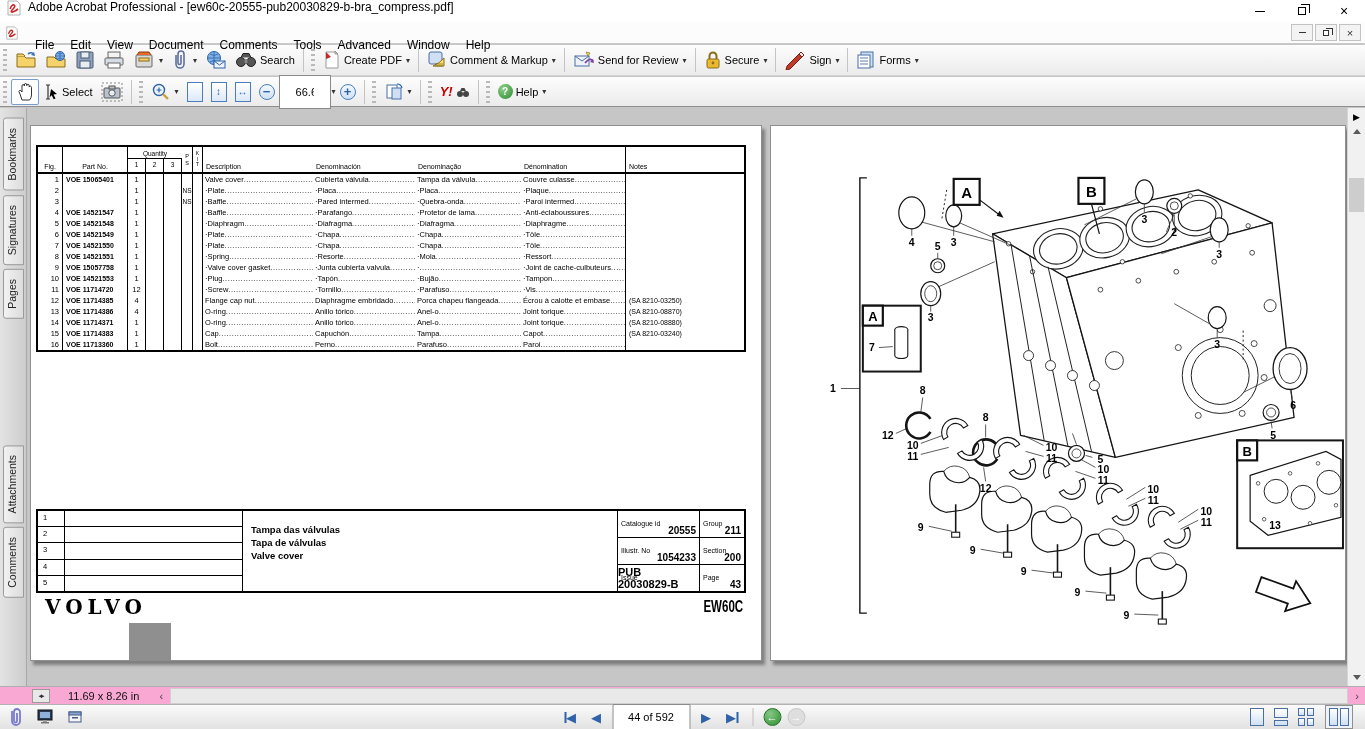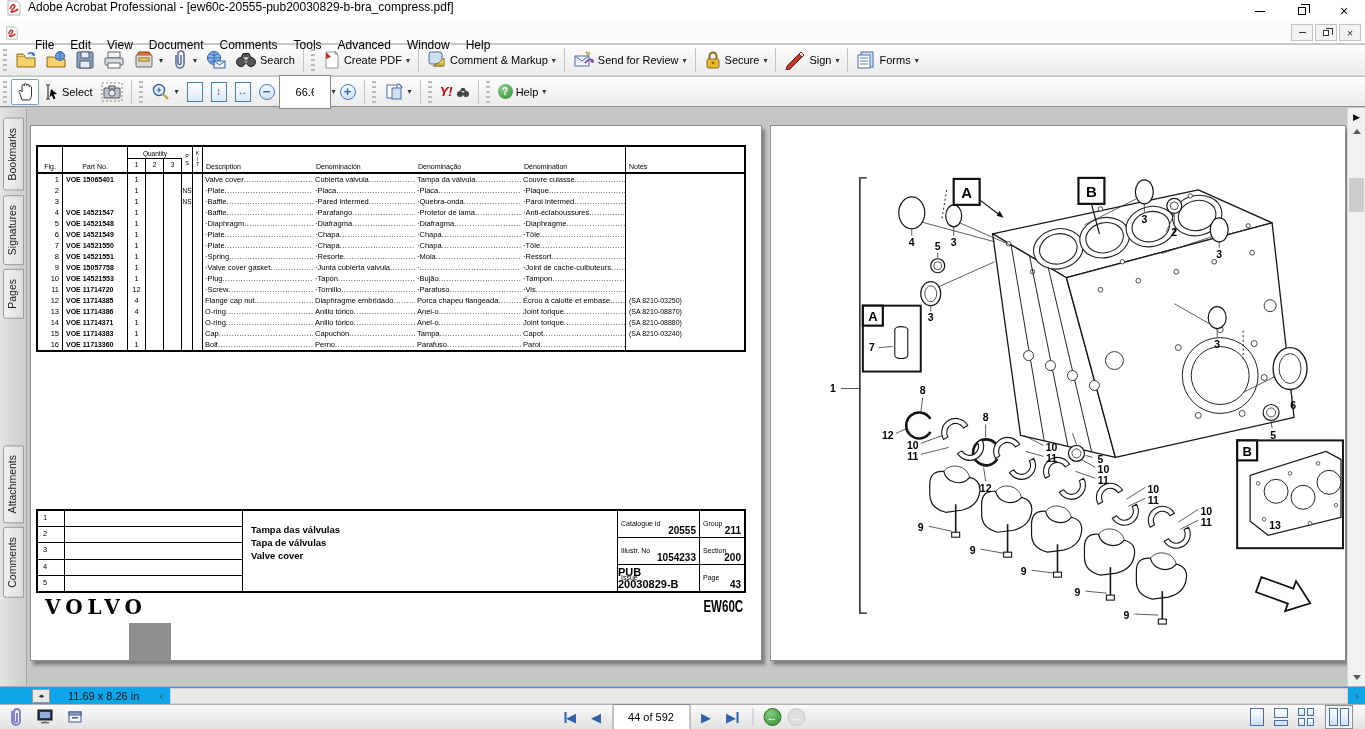--- a/index.html
+++ b/index.html
@@ -49,21 +49,21 @@
   .page1{left:30px;top:17px;width:732px;height:536px;}
   .page2{left:770px;top:17px;width:576px;height:536px;}
   
   .vscroll{position:absolute;right:0;top:0;bottom:0;width:18px;background:#f1f1f1;border-left:1px solid #d5d5d5;z-index:6;}
   .vtoggle{position:absolute;top:2px;left:0;right:0;height:14px;display:flex;align-items:center;justify-content:center;font-size:9px;color:#000;}
   .varr{position:absolute;left:0;right:0;height:15px;display:flex;align-items:center;justify-content:center;}
   .tri-up{width:0;height:0;border-left:4px solid transparent;border-right:4px solid transparent;border-bottom:5px solid #5a5a5a;}
   .tri-dn{width:0;height:0;border-left:4px solid transparent;border-right:4px solid transparent;border-top:5px solid #5a5a5a;}
   .vthumb{position:absolute;left:1px;right:1px;top:70px;height:34px;background:#cdcdcd;}
   
-  .statusrow{position:absolute;top:686px;left:0;right:0;height:18px;background:#0ea5e9;border-top:1px solid #aeaeae;display:flex;align-items:center;z-index:20;}
+  .statusrow{position:absolute;top:686px;left:0;right:0;height:18px;background:#f9a8d4;border-top:1px solid #aeaeae;display:flex;align-items:center;z-index:20;}
   .splitbox{width:18px;height:14px;border:1px solid #9a9a9a;background:#e8e8e8;margin-left:32px;display:flex;align-items:center;justify-content:center;font-size:7px;color:#333;letter-spacing:-1px;}
   .sizetext{font-size:11px;color:#111;margin:0 14px 0 18px;white-space:nowrap;}
   .hchv{width:16px;height:16px;display:flex;align-items:center;justify-content:center;font-size:11px;color:#444;}
   .htrack{flex:1;height:16px;background:#e9e9e9;border:1px solid #cfcfcf;margin:0 1px;}
   
   .bottombar{position:absolute;top:704px;left:0;right:0;height:25px;background:linear-gradient(#fafafa,#e2e2e2);border-top:1px solid #b2b2b2;display:flex;align-items:center;z-index:20;}
   .clipico{margin-left:8px;}
   .bico{margin-left:12px;}
   .navgroup{position:absolute;left:50%;transform:translateX(-50%);display:flex;align-items:center;gap:6px;}
   .navbtn{display:flex;align-items:center;justify-content:center;color:#2f62a8;font-size:13px;width:20px;height:20px;}

